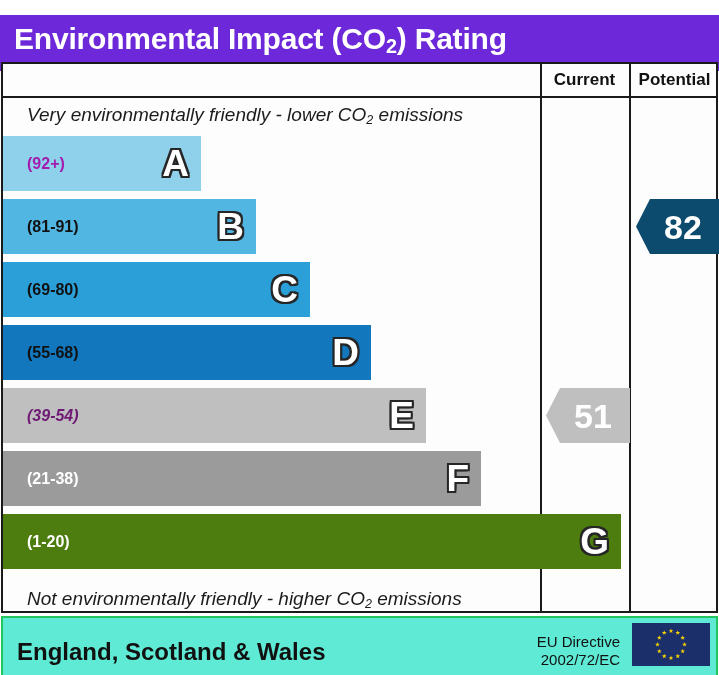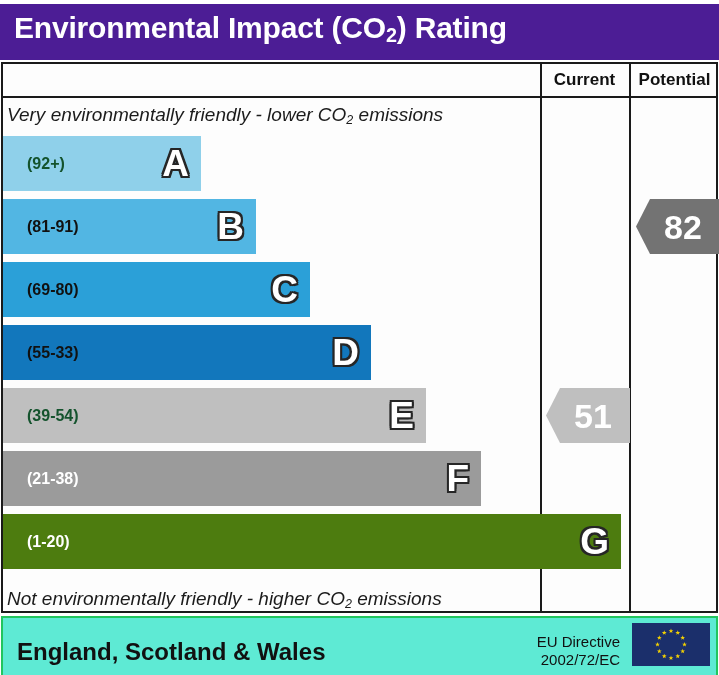--- a/index.html
+++ b/index.html
@@ -16,24 +16,24 @@
     height: 675px;
     box-sizing: border-box;
     background: #ffffff;
     overflow: hidden;
   }
 
   
   .title-bar {
     position: absolute;
     left: 0;
-    top: 4px;
+    top: 15px;
     width: 719px;
     height: 56px;
-    background: #4c1d95;
+    background: #6d28d9;
     box-sizing: border-box;
   }
   .title-bar .title-text {
     position: absolute;
     left: 14px;
     top: 7px;
     font-size: 30px;
     font-weight: bold;
     color: #ffffff;
     letter-spacing: -0.2px;
@@ -100,21 +100,21 @@
   }
   .caption {
     position: absolute;
     left: 0;
     width: 537px;
     height: 33px;
     line-height: 33px;
     font-style: italic;
     font-size: 19px;
     color: #1b1b1b;
-    padding-left: 4px;
+    padding-left: 24px;
     box-sizing: border-box;
     white-space: nowrap;
   }
   .caption.top    { top: 0px; }
   .caption.bottom { top: 484px; }
 
   .band {
     position: absolute;
     left: 0;
     height: 55px;
@@ -226,55 +226,55 @@
     </div>
 
     <div class="vdiv v1"></div>
     <div class="vdiv v2"></div>
 
     <div class="bands-area">
 
       <div class="caption top"><span>Very environmentally friendly - lower CO</span><span class="sub">2</span><span> emissions</span></div>
 
       <div class="band" style="top: 38px; width: 198px; background: rgb(143, 208, 234);">
-        <span class="range" style="color: #14532d;">(92+)</span>
+        <span class="range" style="color: #a21caf;">(92+)</span>
         <span class="letter">A</span>
       </div>
       <div class="band" style="top: 101px; width: 253px; background: rgb(82, 182, 227); padding-left: 12px;">
         <span class="range" style="color: rgb(17, 17, 17);">(81-91)</span>
         <span class="letter">B</span>
       </div>
       <div class="band" style="top: 164px; width: 307px; background: rgb(43, 160, 216); text-align: right;">
         <span class="range" style="color: rgb(17, 17, 17);">(69-80)</span>
         <span class="letter">C</span>
       </div>
       <div class="band" style="top: 227px; width: 368px; background: rgb(18, 119, 188);">
-        <span class="range" style="color: rgb(17, 17, 17);">(55-33)</span>
+        <span class="range" style="color: rgb(17, 17, 17);">(55-68)</span>
         <span class="letter">D</span>
       </div>
       <div class="band" style="top: 290px; width: 423px; background: rgb(191, 191, 191);">
-        <span class="range" style="color: #14532d;">(39-54)</span>
+        <span class="range" style="color: #701a75; font-style: italic;">(39-54)</span>
         <span class="letter">E</span>
       </div>
       <div class="band" style="top: 353px; width: 478px; background: rgb(155, 155, 155); text-decoration: underline;">
         <span class="range" style="color: rgb(255, 255, 255);">(21-38)</span>
         <span class="letter">F</span>
       </div>
       <div class="band" style="top: 416px; width: 618px; background: #4d7c0f;">
         <span class="range" style="color: rgb(255, 255, 255);">(1-20)</span>
         <span class="letter">G</span>
       </div>
 
       <div class="caption bottom"><span>Not environmentally friendly - higher CO</span><span class="sub">2</span><span> emissions</span></div>
     </div>
 
     <div class="arrow current" style="background: rgb(191, 191, 191); top: 324px;">
       <span class="val">51</span>
     </div>
-    <div class="arrow potential" style="background: #737373; top: 135px;">
+    <div class="arrow potential" style="background: #0c4a6e; top: 135px;">
       <span class="val">82</span>
     </div>
   </div>
 
   <div class="footer-frame">
     <div class="footer-region">England, Scotland &amp; Wales</div>
     <div class="footer-directive">
       <div>EU Directive</div>
       <div>2002/72/EC</div>
     </div>

